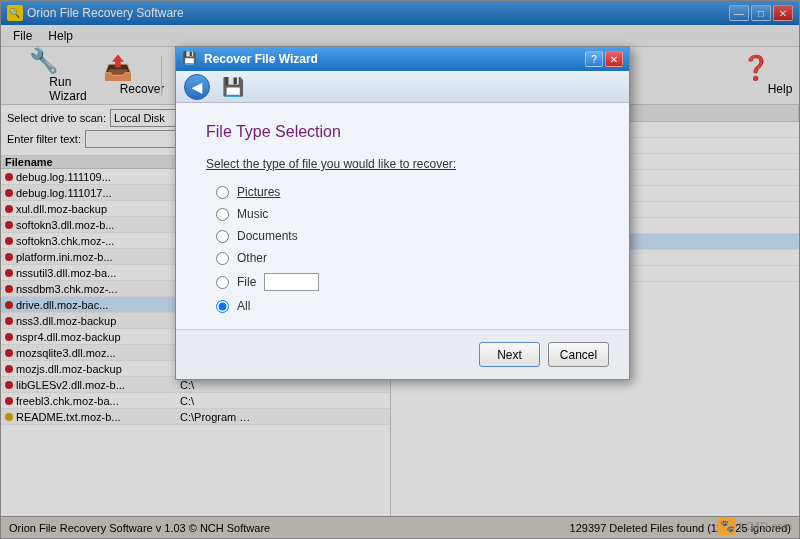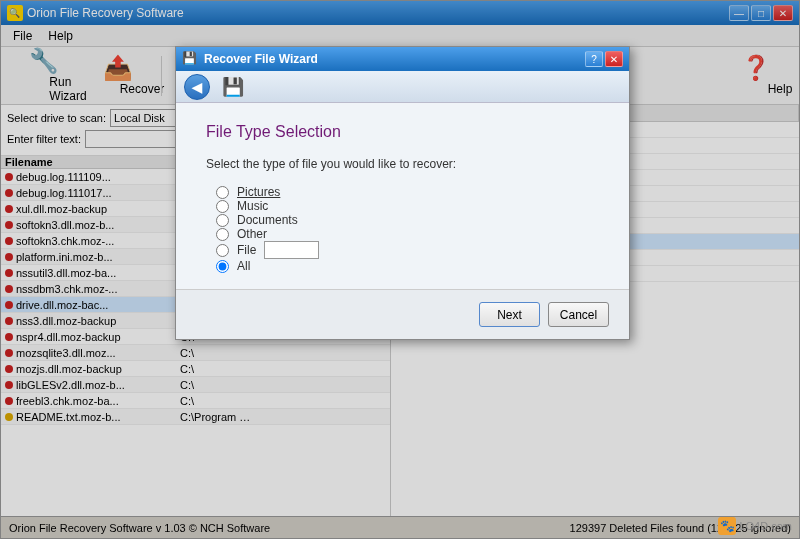--- a/index.html
+++ b/index.html
@@ -327,24 +327,26 @@
     .dialog-heading {
       font-size: 16px;
       color: #701a75;
       margin-bottom: 16px;
       font-weight: normal;
     }
     .dialog-subtitle {
       font-size: 12px;
       color: #333;
       margin-bottom: 14px;
+      text-decoration: underline;
     }
     .radio-group {
       display: flex;
       flex-direction: column;
+      gap: 8px;
       padding-left: 10px;
     }
     .radio-row {
       display: flex;
       align-items: center;
       gap: 8px;
     }
     .radio-row input[type="radio"] {
       margin: 0;
     }

